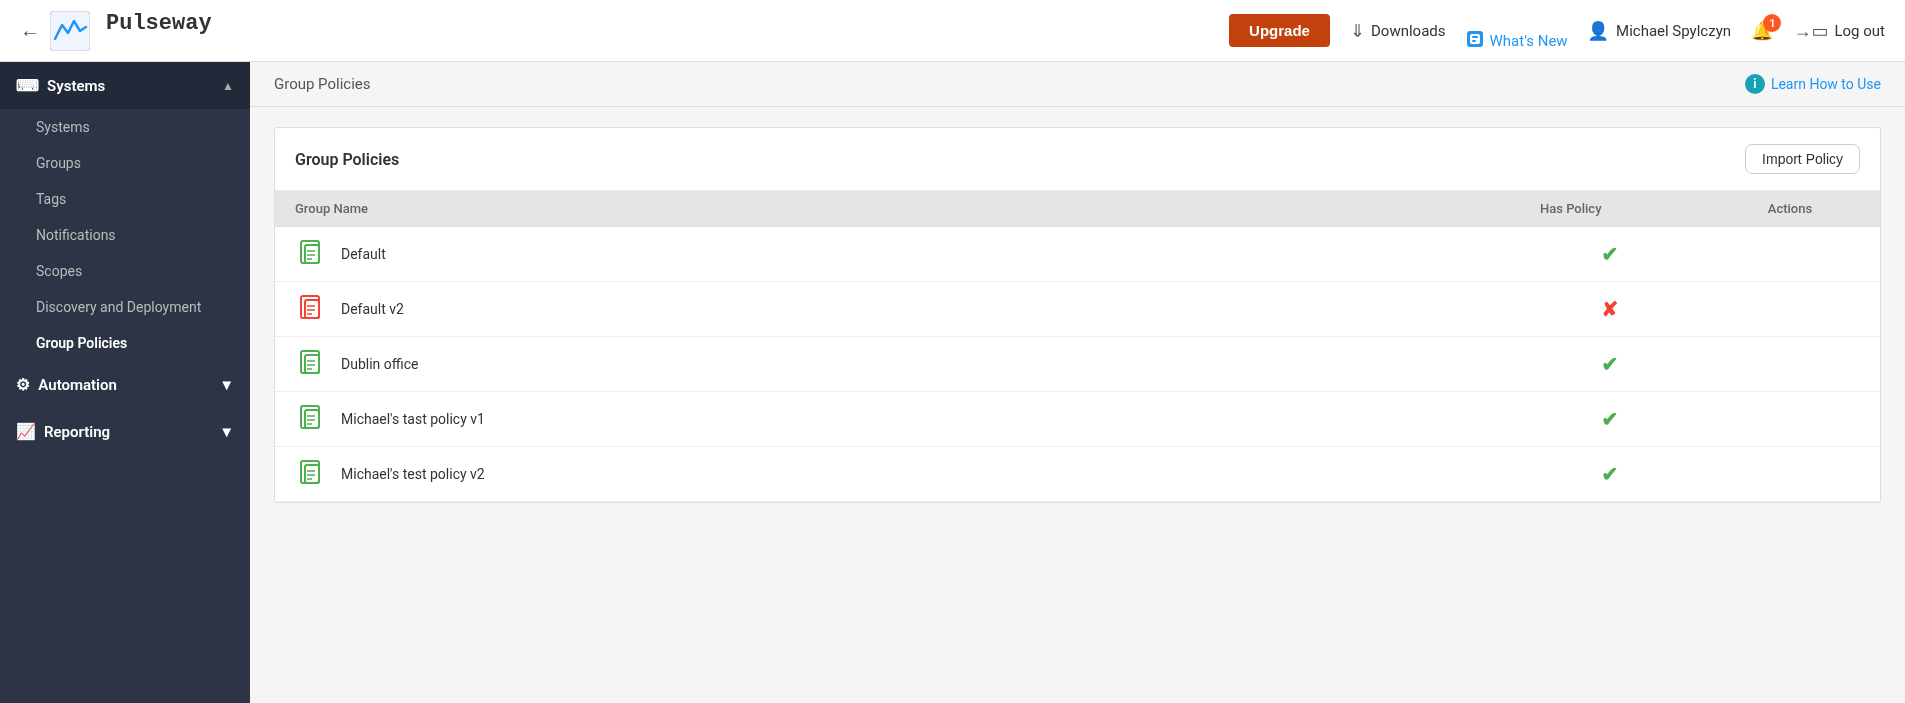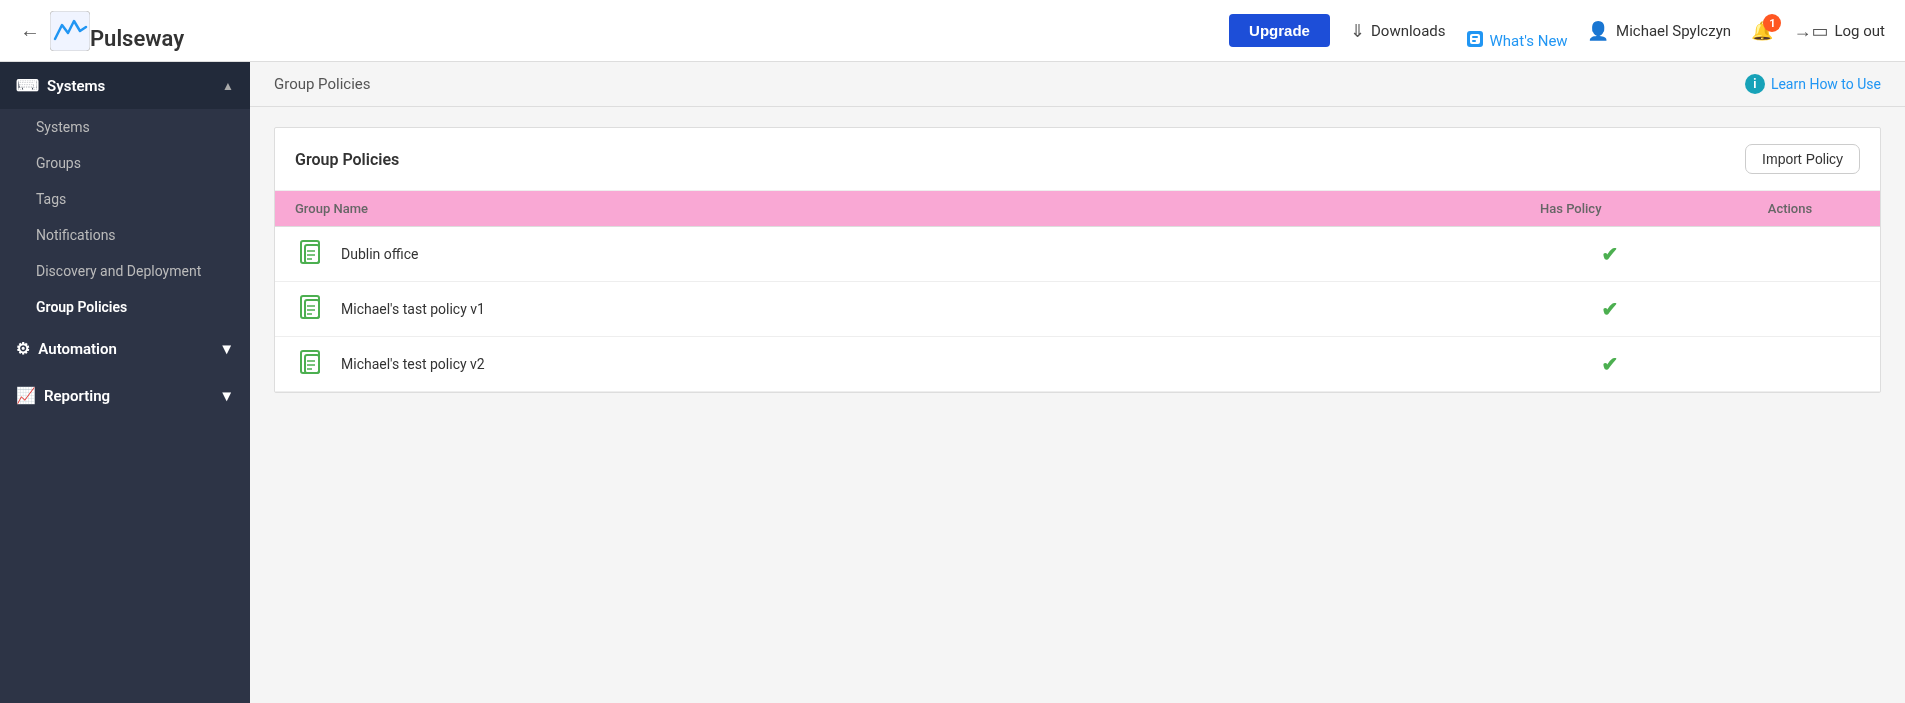--- a/index.html
+++ b/index.html
@@ -27,39 +27,40 @@
       background: none;
       border: none;
       cursor: pointer;
       font-size: 20px;
       color: #555;
       display: flex;
       align-items: center;
     }
     .logo {
       display: flex;
-      align-items: flex-end;
-      gap: 0;
+      align-items: flex-start;
+      gap: 16px;
+      font-family: Liberation Mono, monospace;
     }
     .logo-icon {
       width: 40px;
       height: 40px;
     }
     .logo-text {
       font-size: 22px;
       font-weight: 600;
       color: #333;
     }
     .top-nav-right {
       display: flex;
       align-items: center;
       gap: 20px;
     }
     .upgrade-btn {
-      background: #1d4ed8;
+      background: #c2410c;
       color: #fff;
       border: none;
       padding: 8px 20px;
       border-radius: 4px;
       font-size: 15px;
       font-weight: 600;
       cursor: pointer;
     }
     .nav-item {
       display: flex;
@@ -223,21 +224,21 @@
       border-radius: 7px;
       cursor: pointer;
     }
 
     
     .policy-table {
       width: 100%;
       border-collapse: collapse;
     }
     .table-header-row {
-      background: #f9a8d4;
+      background: #e5e5e5;
     }
     .policy-table th {
       padding: 10px 20px;
       text-align: left;
       font-size: 13px;
       font-weight: 500;
       color: #666;
       border-bottom: 1px solid #ddd;
     }
     .policy-table th.has-policy-col { width: 180px; }
@@ -334,20 +335,23 @@
         <div class="sidebar-item">
           <span>Groups</span>
         </div>
         <div class="sidebar-item">
           <span>Tags</span>
         </div>
         <div class="sidebar-item">
           <span>Notifications</span>
         </div>
         <div class="sidebar-item">
+          <span>Scopes</span>
+        </div>
+        <div class="sidebar-item">
           <span>Discovery and Deployment</span>
         </div>
         <div class="sidebar-item active">
           <span>Group Policies</span>
         </div>
       </div>
     </div>
 
     <div class="sidebar-bottom-section">
       <div class="sidebar-bottom-header">
@@ -388,20 +392,52 @@
         <div class="table-wrapper">
           <table class="policy-table">
             <thead>
               <tr class="table-header-row">
                 <th>Group Name</th>
                 <th class="has-policy-col">Has Policy</th>
                 <th class="actions-col">Actions</th>
               </tr>
             </thead>
             <tbody id="policy-tbody">
+            <tr class="policy-row">
+                  <td>
+      <div class="group-name-cell">
+        <svg class="group-svg" viewBox="0 0 34 34">
+          <rect x="6" y="4" width="18" height="22" rx="2" fill="none" stroke="#4caf50" stroke-width="2"></rect>
+          <rect x="10" y="8" width="14" height="18" rx="2" fill="none" stroke="#4caf50" stroke-width="2"></rect>
+          <line x1="12" y1="14" x2="20" y2="14" stroke="#4caf50" stroke-width="1.5"></line>
+          <line x1="12" y1="18" x2="20" y2="18" stroke="#4caf50" stroke-width="1.5"></line>
+          <line x1="12" y1="22" x2="17" y2="22" stroke="#4caf50" stroke-width="1.5"></line>
+        </svg>
+        <span>Default</span>
+      </div>
+    </td>
+                  <td class="center"><span class="check-green">✔</span></td>
+                  <td class="center"></td>
+                </tr>
+                <tr class="policy-row">
+                  <td>
+      <div class="group-name-cell">
+        <svg class="group-svg" viewBox="0 0 34 34">
+          <rect x="6" y="4" width="18" height="22" rx="2" fill="none" stroke="#f44336" stroke-width="2"></rect>
+          <rect x="10" y="8" width="14" height="18" rx="2" fill="none" stroke="#f44336" stroke-width="2"></rect>
+          <line x1="12" y1="14" x2="20" y2="14" stroke="#f44336" stroke-width="1.5"></line>
+          <line x1="12" y1="18" x2="20" y2="18" stroke="#f44336" stroke-width="1.5"></line>
+          <line x1="12" y1="22" x2="17" y2="22" stroke="#f44336" stroke-width="1.5"></line>
+        </svg>
+        <span>Default v2</span>
+      </div>
+    </td>
+                  <td class="center"><span class="cross-red">✘</span></td>
+                  <td class="center"></td>
+                </tr>
                 <tr class="policy-row">
                   <td>
       <div class="group-name-cell">
         <svg class="group-svg" viewBox="0 0 34 34">
           <rect x="6" y="4" width="18" height="22" rx="2" fill="none" stroke="#4caf50" stroke-width="2"></rect>
           <rect x="10" y="8" width="14" height="18" rx="2" fill="none" stroke="#4caf50" stroke-width="2"></rect>
           <line x1="12" y1="14" x2="20" y2="14" stroke="#4caf50" stroke-width="1.5"></line>
           <line x1="12" y1="18" x2="20" y2="18" stroke="#4caf50" stroke-width="1.5"></line>
           <line x1="12" y1="22" x2="17" y2="22" stroke="#4caf50" stroke-width="1.5"></line>
         </svg>

